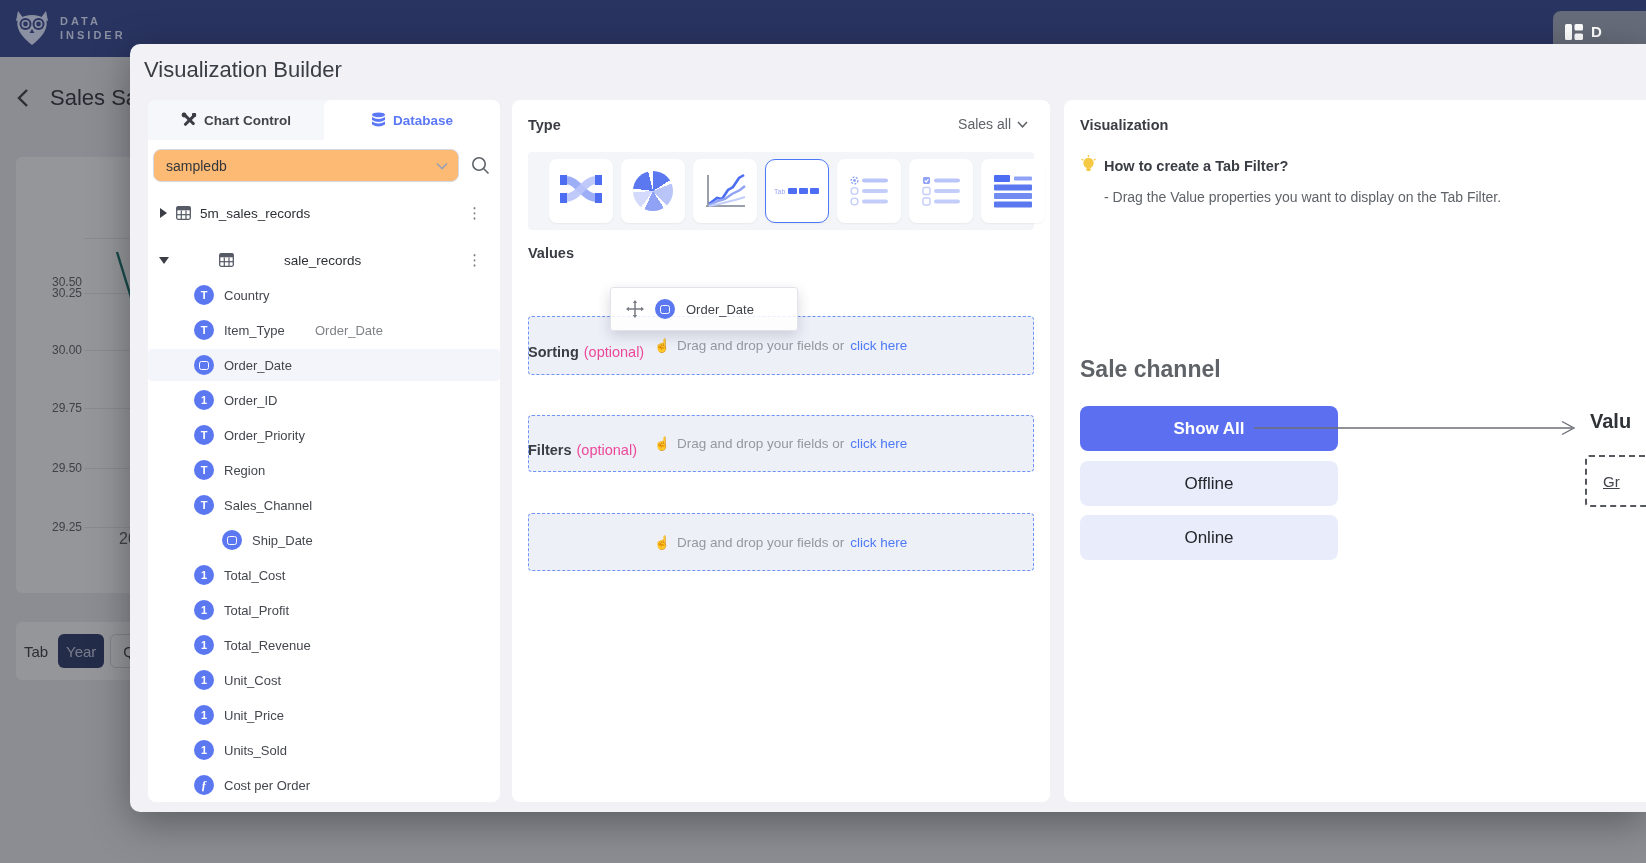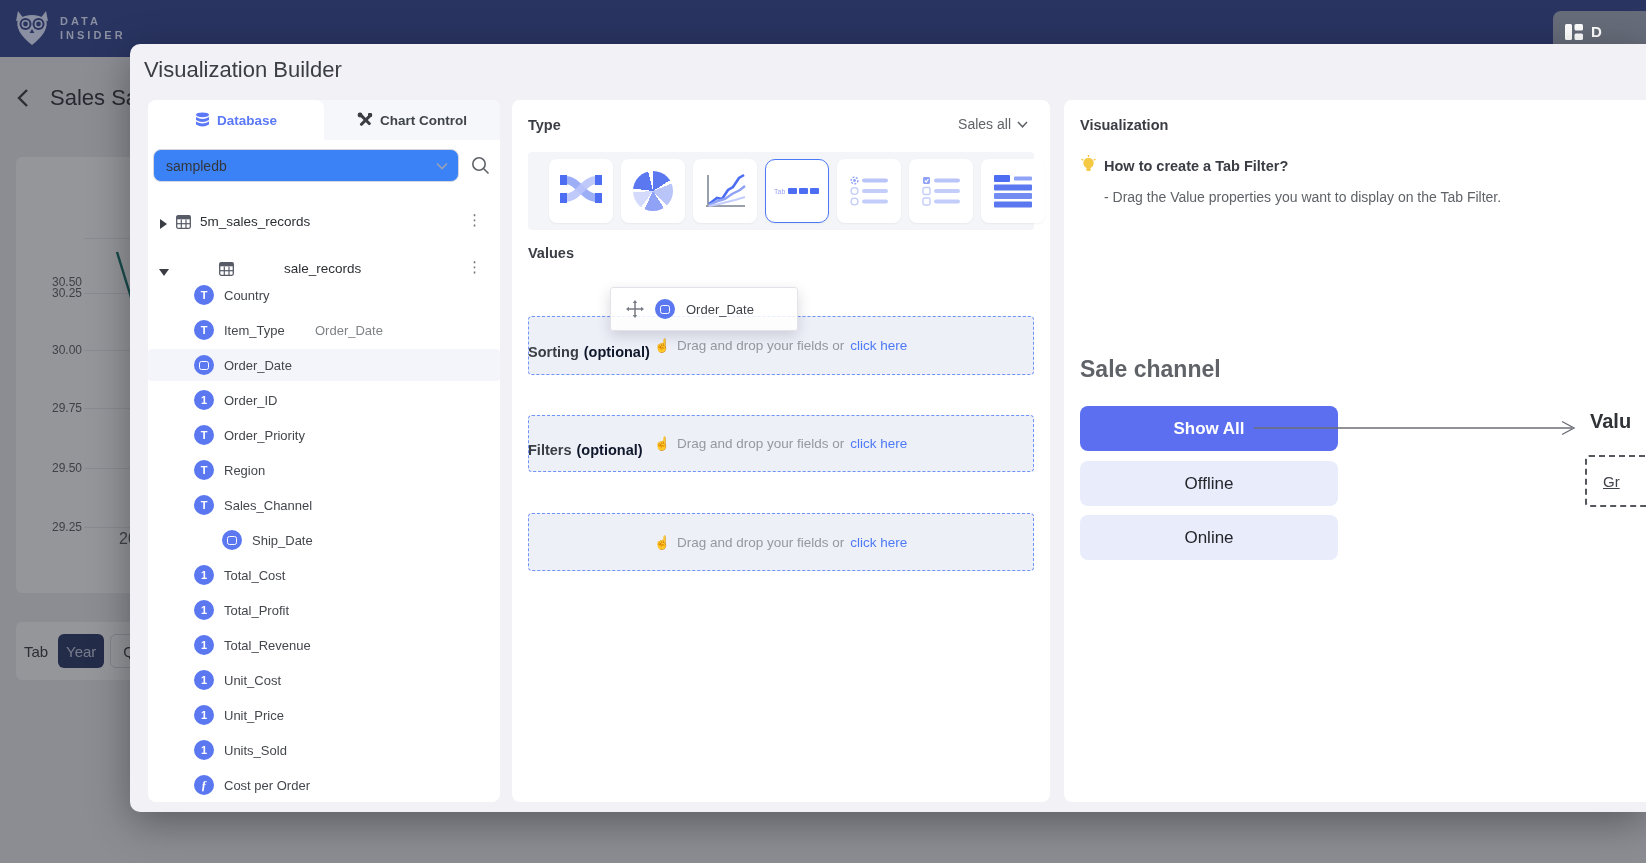--- a/index.html
+++ b/index.html
@@ -43,44 +43,44 @@
   .panel-right{ left:934px; width:582px; border-radius:8px 0 0 8px; }
 
   
   .ltabs { position:absolute; left:0; top:0; width:352px; height:40px; background:#f6f7fa;
            border-radius:8px 8px 0 0; display:flex; }
   .ltab { width:176px; height:40px; display:flex; align-items:center; justify-content:center; gap:7px;
           font-size:13.5px; font-weight:bold; color:#3f434a; cursor:pointer; }
   .ltab.active { background:#ffffff; color:#5b78f6; border-radius:8px 8px 0 0; }
   .src-row { position:absolute; left:5px; top:49px; width:342px; height:33px; display:flex; align-items:center; }
   .src-select { position:relative; width:306px; height:33px; border:1px solid #d6d8e0; border-radius:8px;
-                background:#3b82f6; display:flex; align-items:center; padding:0 12px; font-size:14px; color:#33363b; }
+                background:#fdba74; display:flex; align-items:center; padding:0 12px; font-size:14px; color:#33363b; }
   .src-select svg { position:absolute; right:10px; }
   .search-ic { margin-left:12px; }
-  .trow { position:absolute; left:0; width:352px; height:32px; display:flex; align-items:flex-end; }
+  .trow { position:absolute; left:0; width:352px; height:32px; display:flex; align-items:center; }
   .caret-r { width:0; height:0; border-left:7px solid #3a3d44; border-top:5px solid transparent;
              border-bottom:5px solid transparent; margin-left:12px; }
   .caret-d { width:0; height:0; border-top:7px solid #3a3d44; border-left:5px solid transparent;
              border-right:5px solid transparent; margin-left:11px; }
   .tbl-ic { margin-left:9px; }
   .tname { margin-left:9px; font-size:13.5px; font-weight:500; color:#2c2f34; flex:1; }
   .dots { margin-right:18px; font-size:15px; color:#70747c; cursor:pointer; }
   .frow { position:absolute; left:0; width:340px; height:32px; display:flex; align-items:center; border-radius:4px; }
   .frow.active { background:#f3f5fb; width:352px; }
   .ficon { margin-left:46px; width:20px; height:20px; border-radius:50%; background:#5b78f0; color:#fff;
            display:flex; align-items:center; justify-content:center; font-size:11px; font-weight:bold; flex:none; }
   .ficon.formula { font-style:italic; font-family:"Liberation Serif", serif; font-size:12px; }
   .ficon.date { background:#5b78f0; }
   .date-glyph { width:10px; height:9px; border:1.6px solid #fff; border-radius:2.5px; }
   .fname { margin-left:10px; font-size:13px; color:#44474d; }
   .ghost { position:absolute; left:167px; top:223px; font-size:13px; color:#5f6368; opacity:.8; z-index:5; }
 
   
   .sec-label { position:absolute; left:16px; font-size:14.5px; font-weight:bold; color:#3a3d44;text-align:center; }
-  .opt { font-weight:bold; color:#0f172a; }
+  .opt { font-weight:normal; color:#ec4899; }
   .viewall { position:absolute; right:22px; top:16px; font-size:14px; color:#5f6368; display:flex;
              align-items:center; gap:6px; cursor:pointer; }
   .type-strip { position:absolute; left:16px; top:52px; width:506px; height:78px; background:#f4f5f9; border-radius:4px; }
   .tile { position:absolute; top:7px; width:64px; height:64px; background:#ffffff; border-radius:8px;
           box-shadow:0 1px 2px rgba(0,0,0,.05); display:flex; align-items:center; justify-content:center; cursor:pointer; }
   .tile.selected { border:1.5px solid #4d79f6; border-radius:10px; }
   .pie-ic { width:40px; height:40px; border-radius:50%;
             background:conic-gradient(#5b78f0 0 16%, #fff 16% 19%, #b9c4f9 19% 38%, #fff 38% 41%,
             #8fa2f5 41% 57%, #fff 57% 60%, #d3dafb 60% 74%, #fff 74% 77%, #5b78f0 77% 96%, #fff 96% 100%); }
   .dz-label-row { display:flex; gap:5px; }
@@ -174,36 +174,36 @@
       </svg>
       <span>D</span>
     </div>
   </div>
 
   <div class="modal">
     <div class="modal-title">Visualization Builder</div>
 
     <div class="panel panel-left">
       <div class="ltabs">
-        <div class="ltab active">
-          <svg width="15" height="16" viewBox="0 0 15 16">
-            <ellipse cx="7.5" cy="2.8" rx="6.5" ry="2.4" fill="#5b78f6"></ellipse>
-            <path d="M1 5 Q7.5 9 14 5 L14 8 Q7.5 12 1 8 Z" fill="#5b78f6"></path>
-            <path d="M1 9.5 Q7.5 13.5 14 9.5 L14 12.5 Q7.5 16.5 1 12.5 Z" fill="#5b78f6"></path>
-          </svg>
-          <span>Database</span>
-        </div>
         <div class="ltab">
           <svg width="16" height="16" viewBox="0 0 16 16">
             <rect x="7" y="-1" width="3" height="16" rx="1.2" transform="rotate(45 8 8)" fill="#3a3d44"></rect>
             <rect x="7" y="-1" width="3" height="16" rx="1.2" transform="rotate(-45 8 8)" fill="#3a3d44"></rect>
             <circle cx="3" cy="3" r="2.4" fill="#3a3d44"></circle>
             <rect x="11" y="1" width="4" height="4" rx="1" fill="#3a3d44"></rect>
           </svg>
           <span>Chart Control</span>
+        </div>
+        <div class="ltab active">
+          <svg width="15" height="16" viewBox="0 0 15 16">
+            <ellipse cx="7.5" cy="2.8" rx="6.5" ry="2.4" fill="#5b78f6"></ellipse>
+            <path d="M1 5 Q7.5 9 14 5 L14 8 Q7.5 12 1 8 Z" fill="#5b78f6"></path>
+            <path d="M1 9.5 Q7.5 13.5 14 9.5 L14 12.5 Q7.5 16.5 1 12.5 Z" fill="#5b78f6"></path>
+          </svg>
+          <span>Database</span>
         </div>
       </div>
 
       <div class="src-row">
         <div class="src-select">
           <span>sampledb</span>
           <svg width="12" height="8" viewBox="0 0 12 8">
             <polyline points="1,1.5 6,6.5 11,1.5" fill="none" stroke="#9aa0b5" stroke-width="1.6"></polyline>
           </svg>
         </div>

